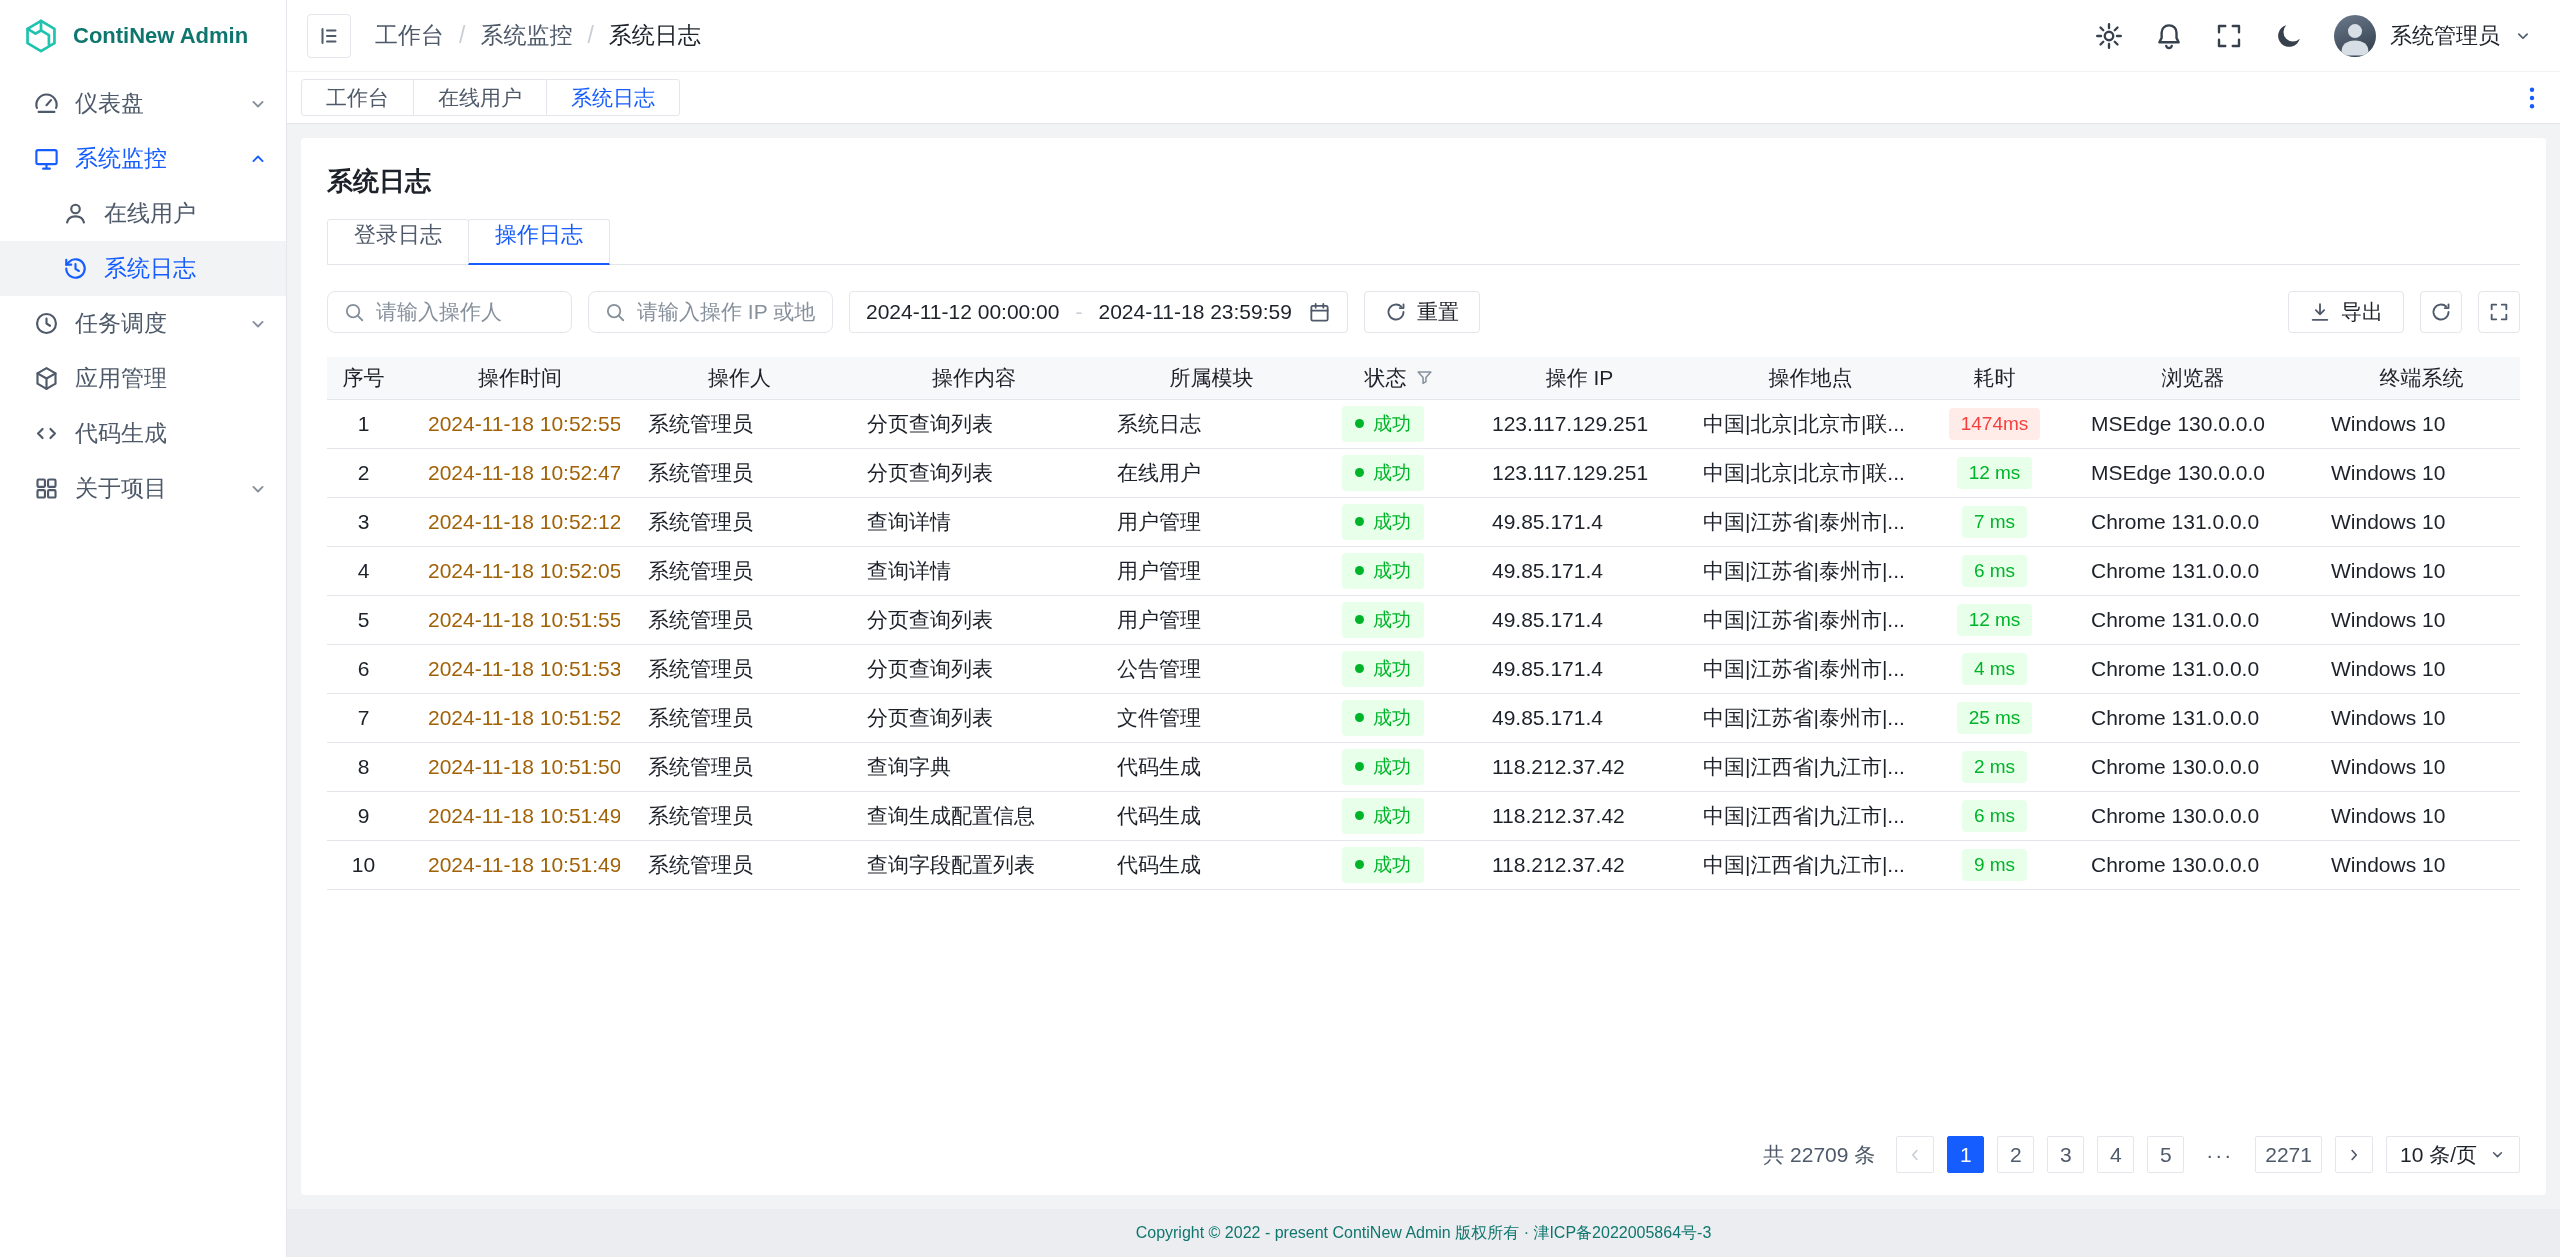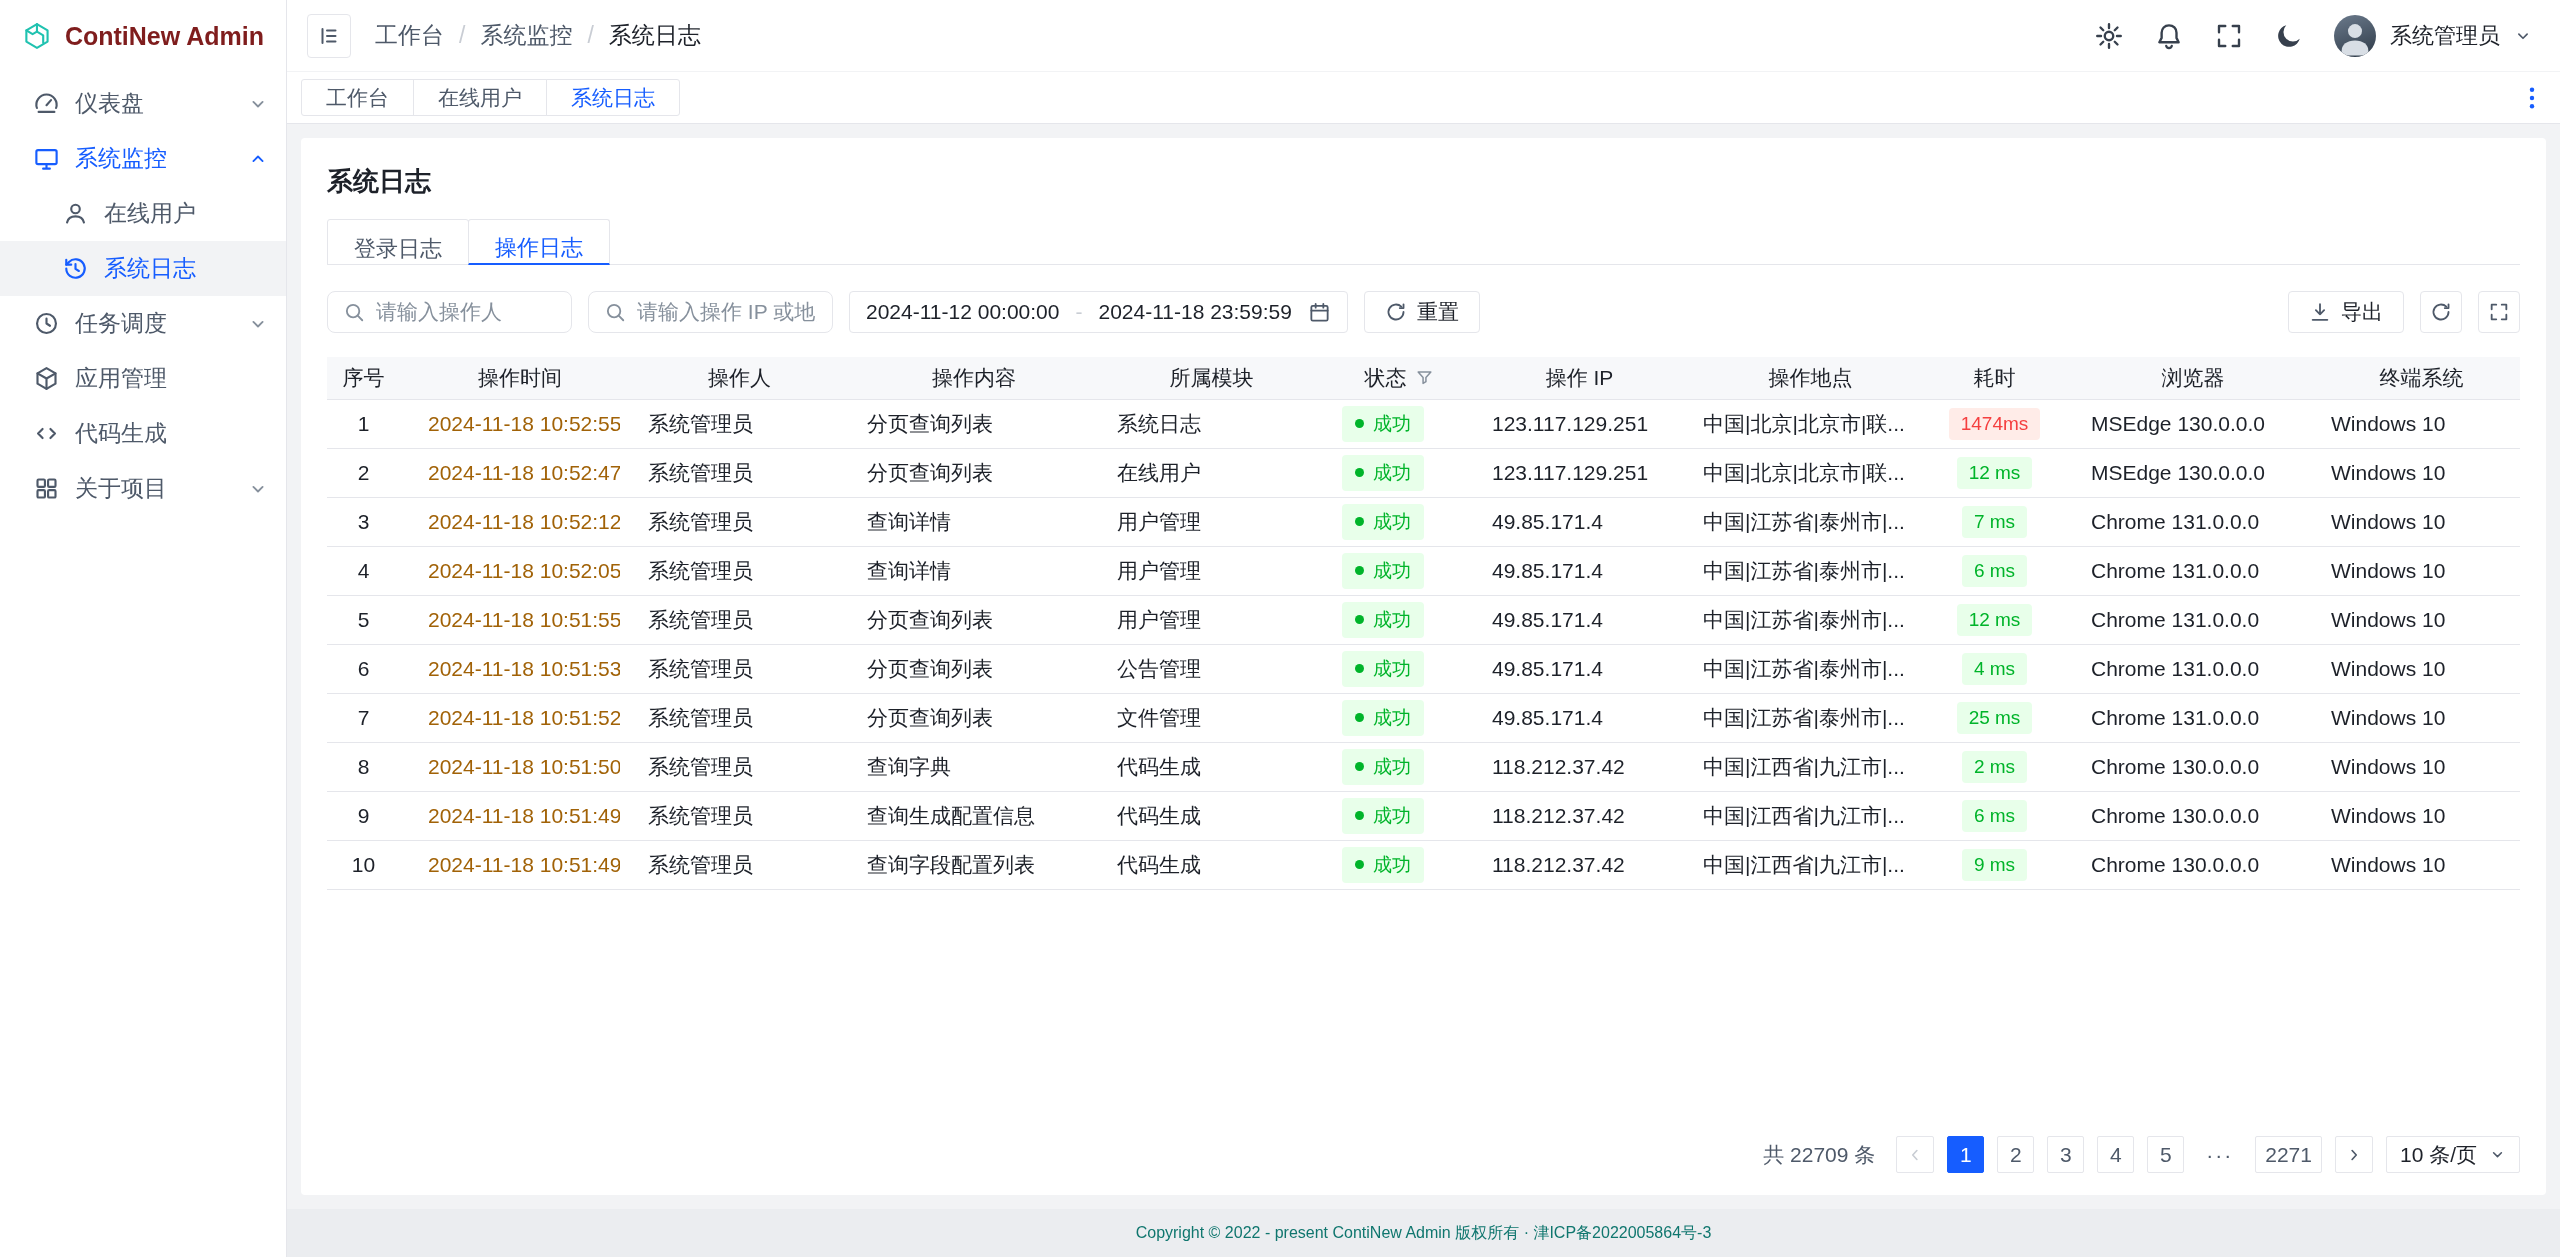--- a/index.html
+++ b/index.html
@@ -6,21 +6,21 @@
   html,body { width:2560px; height:1257px; }
   body {
     font-family:"Liberation Sans","DejaVu Sans",sans-serif;
     display:flex; background:#f2f3f5; color:#1d2129; overflow:hidden; font-size:21px;
   }
   svg { display:block; }
 
   
   .sidebar { width:287px; background:#fff; border-right:1px solid #e5e6eb; flex-shrink:0; display:flex; flex-direction:column; }
   .logo-row { height:72px; display:flex; align-items:center; gap:13px; padding:0 22px; }
-  .logo-title { font-size:25px; font-weight:bold; color:#7f1d1d; white-space:nowrap; }
+  .logo-title { font-size:22px; font-weight:bold; color:#0f766e; white-space:nowrap; }
   .menu { padding-top:4px; }
   .menu-item { height:55px; display:flex; align-items:center; gap:15px; padding:0 18px 0 33px; font-size:23px; color:#4e5969; cursor:pointer; }
   .menu-item .mi { width:27px; height:27px; flex-shrink:0; }
   .menu-item .label { flex:1; white-space:nowrap; }
   .menu-item .chev { width:20px; height:20px; color:#86909c; }
   .menu-item.sub { padding-left:62px; }
   .menu-item.parent-active { color:#165dff; }
   .menu-item.parent-active .chev { color:#165dff; }
   .menu-item.selected { background:#f2f3f5; color:#165dff; }
 
@@ -48,21 +48,21 @@
   .tab-item:last-child { border-radius:0 3px 3px 0; }
   .tab-item.active { color:#165dff; }
   .tab-more { width:28px; height:28px; color:#165dff; cursor:pointer; }
 
   
   .content { flex:1; padding:14px; min-height:0; }
   .card { background:#fff; border-radius:4px; height:100%; padding:26px 26px 22px; display:flex; flex-direction:column; }
   .page-title { font-size:26px; font-weight:600; color:#1d2129; margin-bottom:20px; }
 
   .inner-tabs { display:flex; border-bottom:1px solid #e5e6eb; }
-  .inner-tab { height:46px; padding:0 26px; display:flex; align-items:flex-end; font-size:22px; color:#4e5969; background:#fff; border:1px solid #e5e6eb; margin-right:-1px; margin-bottom:-1px; cursor:pointer; border-radius:3px 3px 0 0; }
+  .inner-tab { height:46px; padding:0 26px; display:flex; align-items:flex-start; font-size:22px; color:#4e5969; background:#fff; border:1px solid #e5e6eb; margin-right:-1px; margin-bottom:-1px; cursor:pointer; border-radius:3px 3px 0 0; }
   .inner-tab.active { color:#165dff; font-weight:500; border-bottom:2px solid #165dff; }
 
   .filter-row { display:flex; align-items:center; gap:16px; margin-top:26px; }
   .search-input { display:flex; align-items:center; gap:11px; width:245px; height:42px; border:1px solid #e5e6eb; border-radius:8px; padding:0 15px; background:#fff; color:#86909c; }
   .search-input .sicon { width:22px; height:22px; color:#86909c; flex-shrink:0; }
   .search-input input { border:none; outline:none; width:100%; font-size:21px; color:#1d2129; font-family:inherit; background:transparent; }
   input::placeholder { color:#86909c; }
   .date-range { display:flex; align-items:center; gap:16px; height:42px; border:1px solid #e5e6eb; border-radius:4px; padding:0 16px; background:#fff; font-size:21px; color:#1d2129; cursor:pointer; }
   .date-sep { color:#c9cdd4; }
   .date-range .cicon { width:23px; height:23px; color:#4e5969; }

